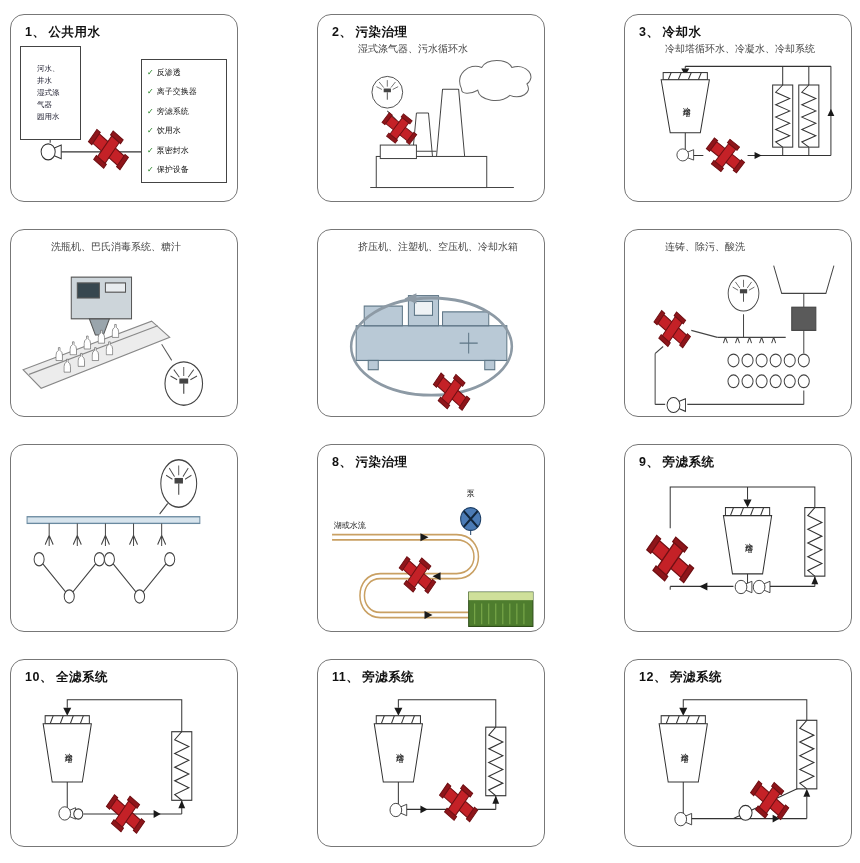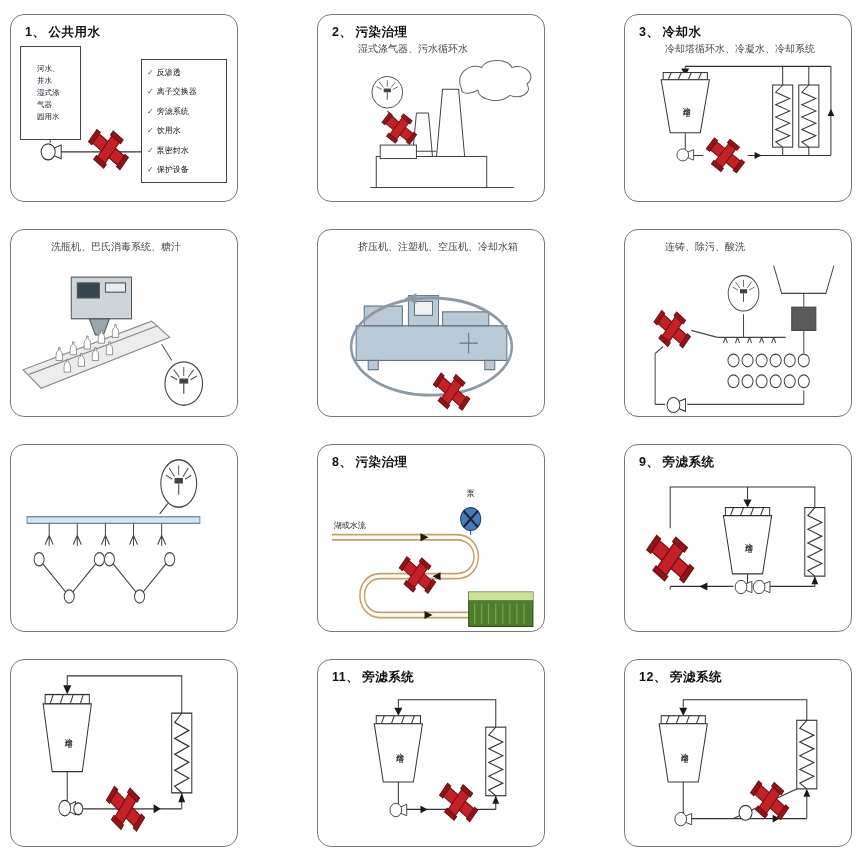--- a/index.html
+++ b/index.html
@@ -354,20 +354,23 @@
         <use href="#hx" x="176" y="30" width="26" height="64"></use>
         <use href="#pump" x="108" y="94" width="20" height="15"></use>
         <use href="#pump" x="126" y="94" width="20" height="15"></use>
         <use href="#xfilter" x="18" y="50" width="54" height="54"></use>
       </svg>
       <div class="ovl vlabel" style="left:54.2%;top:42%">冷却塔</div>
     </div>
   </section>
 
   <section class="panel">
+    <div class="head">
+      <h3><span>10、</span><span class="t">全滤系统</span></h3>
+    </div>
     <div class="diag">
       <svg class="art" viewBox="0 0 225 140" preserveAspectRatio="none">
         <g stroke="#333" fill="none" stroke-width="1">
           <path d="M170 40 V12 H56 V19"></path>
           <line x1="56" y1="84" x2="56" y2="106"></line>
           <line x1="72" y1="112" x2="170" y2="112"></line>
           <line x1="170" y1="112" x2="170" y2="100"></line>
         </g>
         <polygon points="56,26 52,19 60,19" fill="#1a1a1a"></polygon>
         <polygon points="170,100 166.6,107 173.4,107" fill="#1a1a1a"></polygon>

